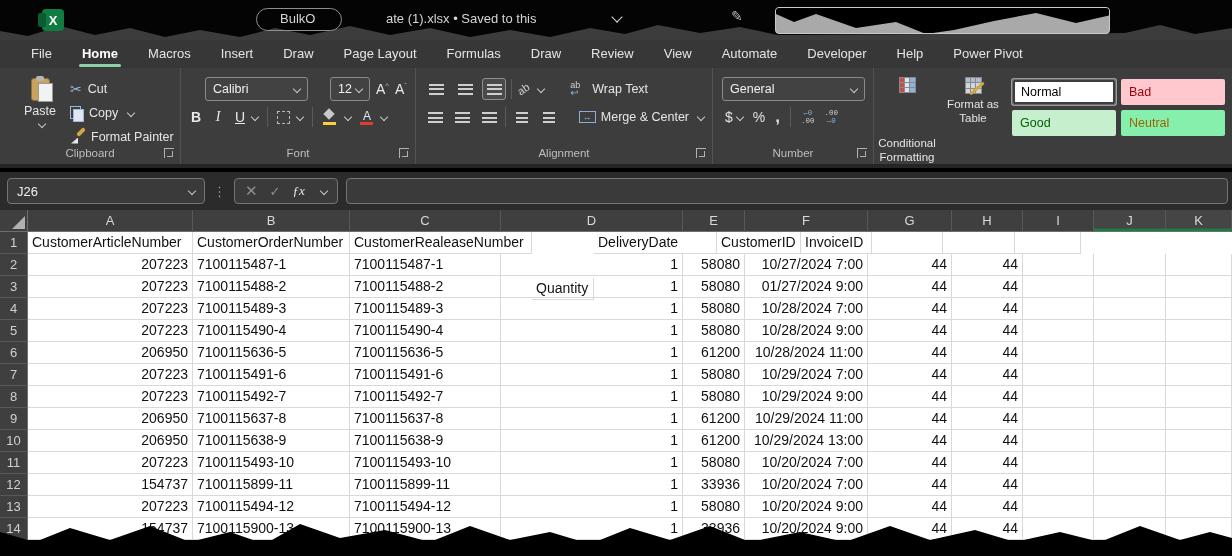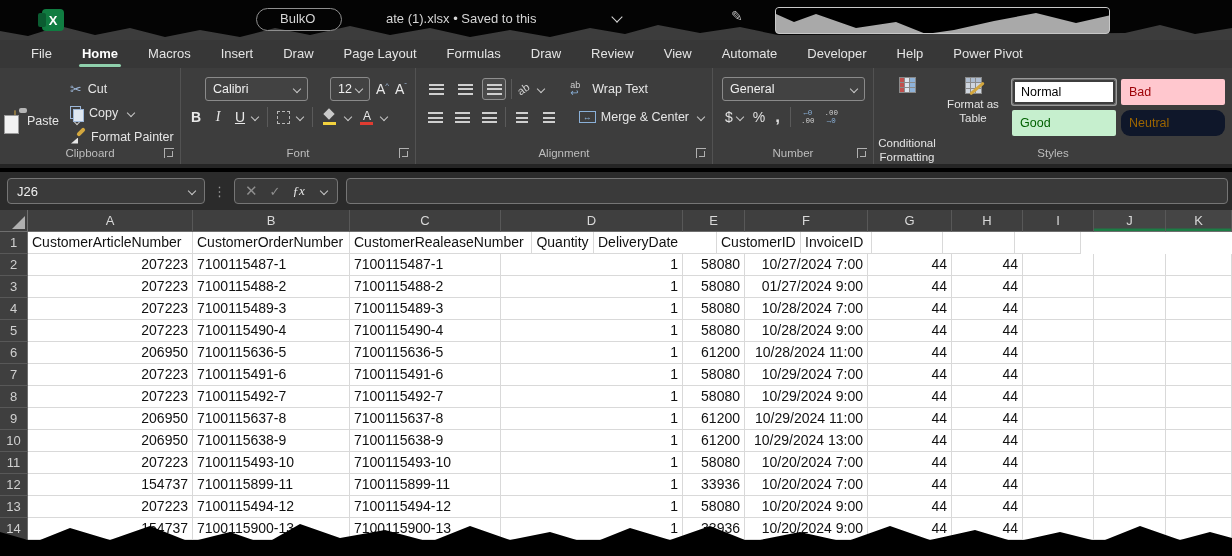--- a/index.html
+++ b/index.html
@@ -33,21 +33,21 @@
   .rgroup { position:relative; height:96px; padding-top:7px; flex:none; }
   .rgroup + .rgroup { border-left:1px solid #525252; }
   .glabel { position:absolute; bottom:5px; left:0; right:0; text-align:center; color:#bdbdbd; font-size:11.5px; }
   .launcher { position:absolute; bottom:6px; right:6px; width:10px; height:10px; border-left:1px solid #b0b0b0; border-top:1px solid #b0b0b0; }
   .launcher::after { content:""; position:absolute; right:1px; bottom:1px; width:5px; height:5px; border-right:1.6px solid #b0b0b0; border-bottom:1.6px solid #b0b0b0; }
   .chev { display:inline-block; width:6px; height:6px; border-right:1.4px solid #c8c8c8; border-bottom:1.4px solid #c8c8c8; transform:rotate(45deg); margin-left:4px; flex:none; }
   .rtxt { color:#e6e6e6; font-size:12.5px; white-space:nowrap; }
 
   
   .g-clip { width:180px; display:flex; }
-  .paste-btn { width:52px; margin-left:14px; display:flex; flex-direction:row; align-items:center; gap:11px; padding-top:3px; }
+  .paste-btn { width:52px; margin-left:14px; display:flex; flex-direction:column; align-items:center; gap:3px; padding-top:3px; }
   .clipb { width:19px; height:23px; background:#c9a35c; border:1px solid #8a7340; border-radius:3px; position:relative; }
   .clipb::before { content:""; position:absolute; left:4px; top:-3px; width:8px; height:5px; background:#b5b5b5; border-radius:2px; }
   .clipb::after { content:""; position:absolute; right:-4px; top:4px; width:13px; height:17px; background:#f2f2f2; border:1px solid #9a9a9a; }
   .clip-cmds { display:flex; flex-direction:column; gap:2px; padding-top:3px; }
   .ccmd { display:flex; align-items:center; gap:6px; height:22px; padding:0 4px; }
   .scissors { color:#9db7d8; font-size:14px; }
   .copy-ic { position:relative; width:13px; height:14px; }
   .copy-ic::before { content:""; position:absolute; left:0; top:0; width:9px; height:11px; border:1px solid #9db7d8; background:#3d3d3d; }
   .copy-ic::after { content:""; position:absolute; left:3px; top:3px; width:9px; height:11px; border:1px solid #9db7d8; background:#dfe7f0; }
   .fp-ic { position:relative; width:15px; height:15px; }
@@ -321,23 +321,22 @@
             <i></i>
             <i></i>
           </span>
         <span class="big-lbl" style="white-space:pre-line;">Format as
 Table</span>
       </div>
       <div class="gallery">
           <div class="style-pill sel" style="background: rgb(255, 255, 255); color: rgb(0, 0, 0);">Normal</div>
           <div class="style-pill" style="background: rgb(255, 199, 206); color: rgb(156, 0, 6);">Bad</div>
           <div class="style-pill" style="background: rgb(198, 239, 206); color: rgb(0, 97, 0);">Good</div>
-          <div class="style-pill" style="background: #0f172a; color: rgb(156, 101, 0); border-radius: 9px;">Neutral</div>
-        </div>
-      <div class="glabel">Styles</div>
+          <div class="style-pill" style="background: #86efac; color: rgb(156, 101, 0);">Neutral</div>
+        </div>
     </div>
 
   </div>
 
   <div class="fbar">
     <div class="namebox">
       <span>J26</span>
       <span class="chev"></span>
     </div>
     <span class="fdots">⋮</span>
@@ -364,21 +363,21 @@
         <div class="colhdr" style="width: 71px;">I</div>
         <div class="colhdr selhdr" style="width: 72px;">J</div>
         <div class="colhdr selhdr" style="width: 66px;">K</div>
       </div>
     <div>
         <div class="grow">
           <div class="rowhdr">1</div>
           <div class="cell" style="width: 165px; text-align: left;">CustomerArticleNumber</div>
           <div class="cell" style="width: 157px; text-align: left;">CustomerOrderNumber</div>
           <div class="cell" style="width: 182px; text-align: left;">CustomerRealeaseNumber</div>
-          <div class="cell" style="width: 62px; text-align: center;">Quantity</div>
+          <div class="cell" style="width: 62px; text-align: left; margin-top: 46px;">Quantity</div>
           <div class="cell" style="width: 123px; text-align: left;">DeliveryDate</div>
           <div class="cell" style="width: 84px; text-align: left;">CustomerID</div>
           <div class="cell" style="width: 71px; text-align: left;">InvoiceID</div>
           <div class="cell" style="width: 71px; text-align: left;"></div>
           <div class="cell" style="width: 72px; text-align: left;"></div>
           <div class="cell" style="width: 66px; text-align: left;"></div>
         </div>
         <div class="grow">
           <div class="rowhdr">2</div>
           <div class="cell" style="width: 165px; text-align: right;">207223</div>

